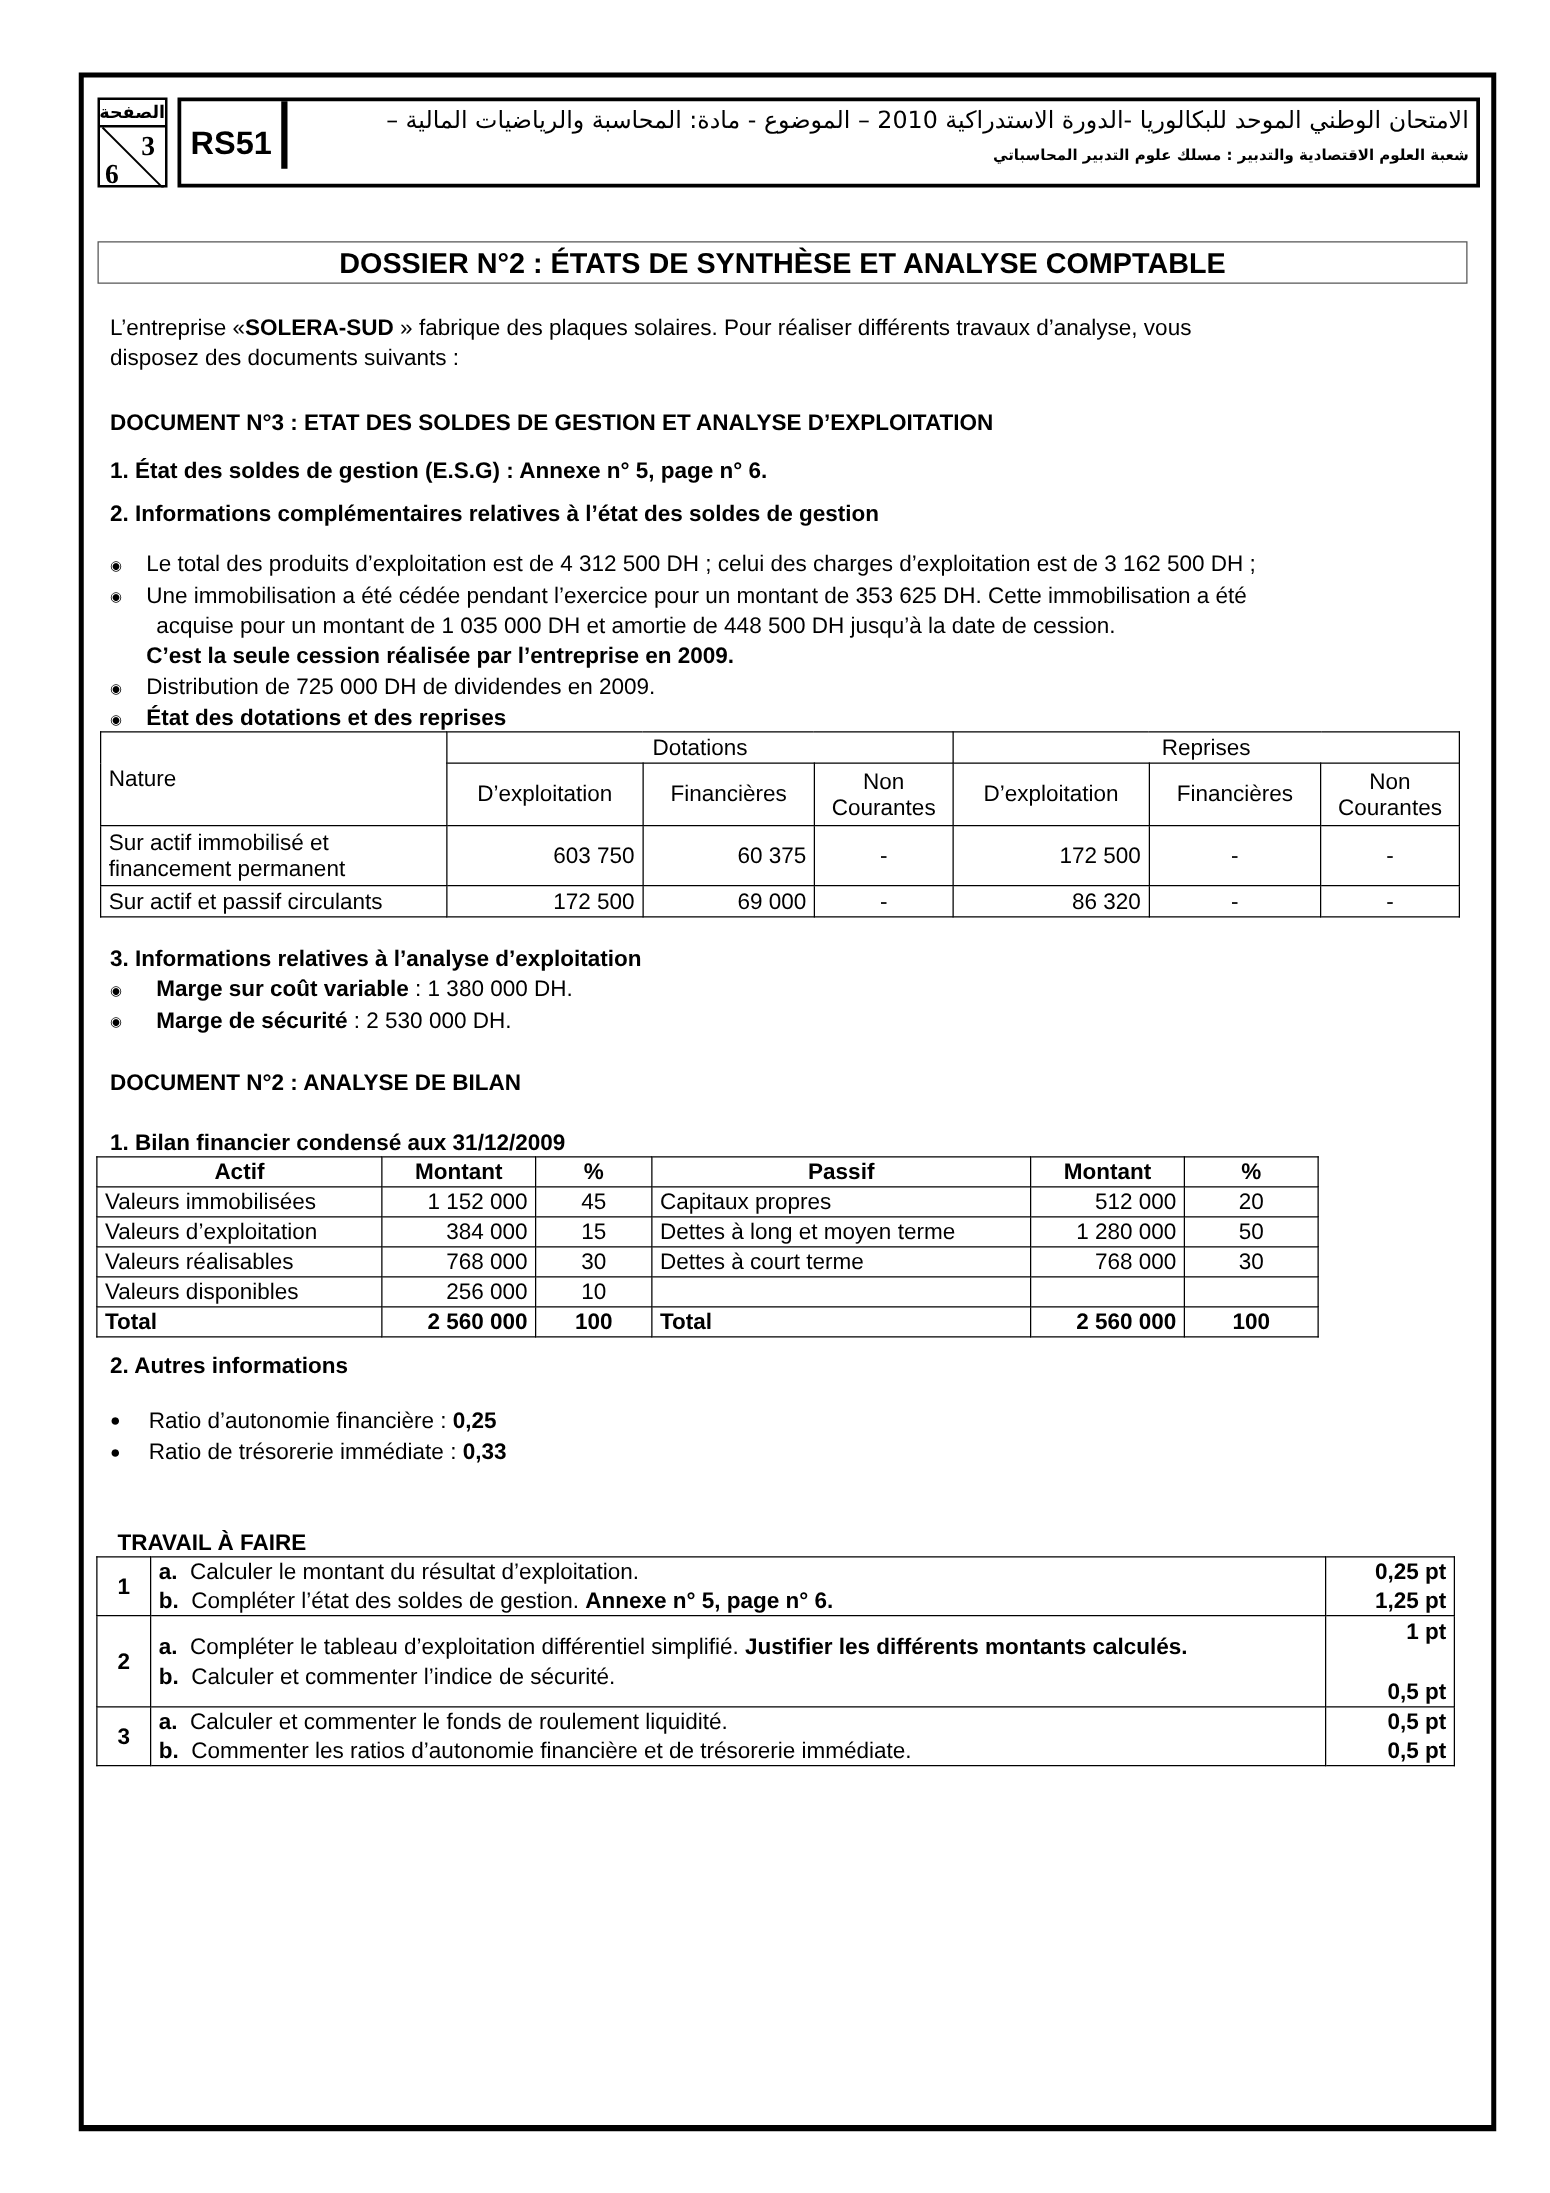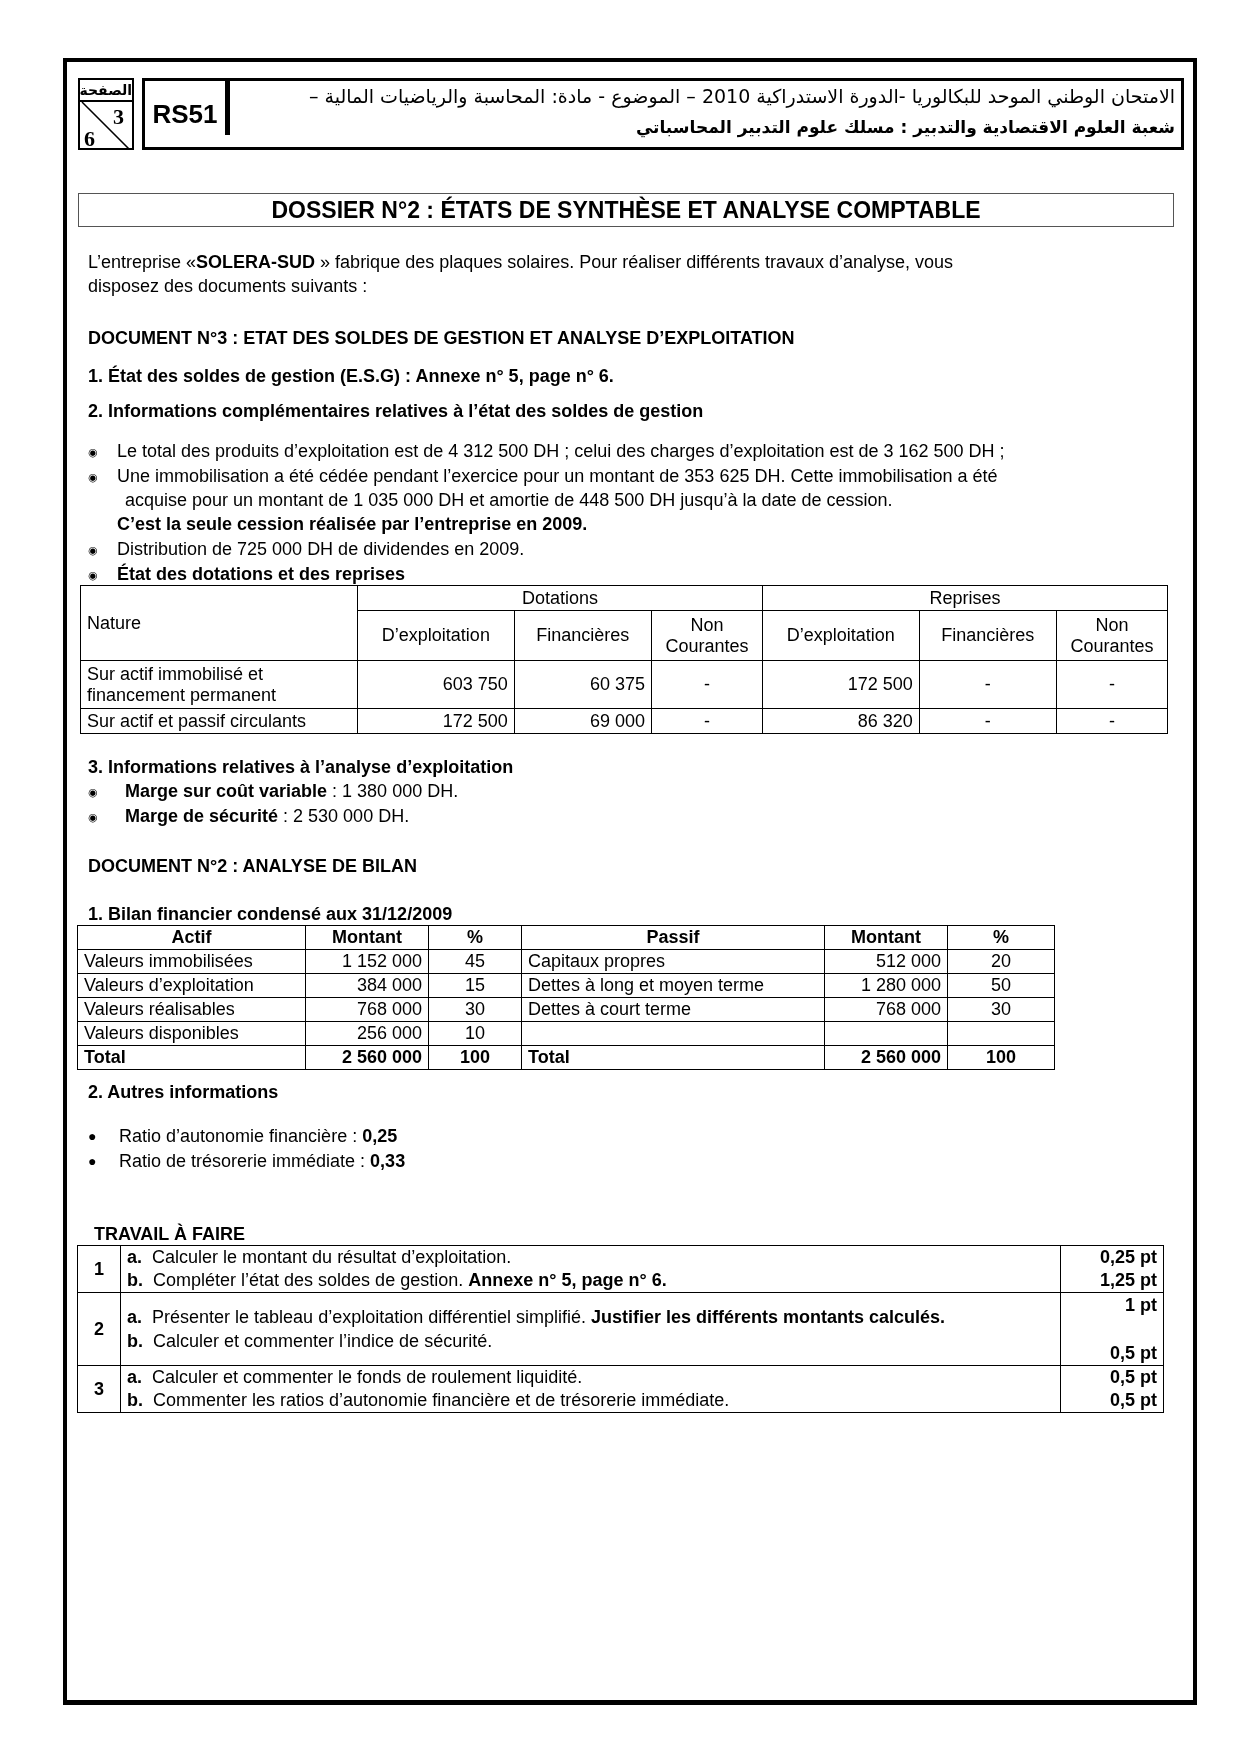--- a/index.html
+++ b/index.html
@@ -7,21 +7,21 @@
   .page-border { position:absolute; left:63px; top:58px; width:1126px; height:1638px; border:4px solid #000; border-bottom-width:5px; }
   .header { position:absolute; left:78px; top:78px; width:1106px; height:72px; }
   .pagebox { position:absolute; left:0; top:0; width:56px; height:72px; border:2px solid #000; box-sizing:border-box; }
   .pagebox .lbl { height:20px; border-bottom:2px solid #000; text-align:center; font-family:"DejaVu Sans", sans-serif; font-size:14px; font-weight:bold; line-height:20px; direction:rtl; }
   .pagebox .num-cur { position:absolute; right:8px; top:24px; font-family:"Liberation Serif", serif; font-weight:bold; font-size:22px; }
   .pagebox .num-tot { position:absolute; left:4px; top:46px; font-family:"Liberation Serif", serif; font-weight:bold; font-size:22px; }
   .pagebox svg { position:absolute; left:0; top:20px; }
   .codebox { position:absolute; left:64px; top:0; width:1042px; height:72px; border:3px solid #000; box-sizing:border-box; }
   .code { position:absolute; left:0; top:0; width:80px; height:54px; border-right:5px solid #000; font-weight:bold; font-size:26px; line-height:66px; text-align:center; }
   .ar1 { position:absolute; right:6px; top:4px; direction:rtl; font-family:"DejaVu Sans", sans-serif; font-size:19px; white-space:nowrap; }
-  .ar2 { position:absolute; right:6px; top:36px; direction:rtl; font-family:"DejaVu Sans", sans-serif; font-size:17px; font-weight:bold; white-space:nowrap; }
+  .ar2 { position:absolute; right:6px; top:36px; direction:rtl; font-family:"DejaVu Sans", sans-serif; font-size:12px; font-weight:bold; white-space:nowrap; }
   .title-bar { position:absolute; left:78px; top:193px; width:1094px; height:32px; border:1.5px solid #555; text-align:center; font-weight:bold; font-size:23px; line-height:32px; }
   .p { position:absolute; left:88px; font-size:18px; line-height:24px; }
   .b { font-weight:bold; }
   .bul { position:absolute; font-size:18px; line-height:24px; }
   .dot { position:absolute; left:88px; font-size:11px; }
   table { border-collapse:collapse; position:absolute; font-size:18px; }
   td, th { border:1.5px solid #000; padding:0 6px; }
   .t1 td { height:24px; }
   .r { text-align:right; }
   .c { text-align:center; }
@@ -186,21 +186,21 @@
       <div><span class="b">b.</span>&nbsp; <span>Compléter  l’état des soldes de gestion. </span><span class="b">Annexe n° 5, page n° 6.</span></div>
     </td>
     <td class="r b" style="width:90px; line-height:23px;text-align:right;">
       <div>0,25 pt</div>
       <div>1,25 pt</div>
     </td>
   </tr>
   <tr>
     <td class="c b">2</td>
     <td style="line-height:24px;">
-      <div style="padding-left:26px; text-indent:-26px;"><span class="b">a.</span>&nbsp; <span>Présenter le tableau d’exploitation différentiel simplifié. </span><span class="b">Justifier les différents montants calculés.</span></div>
+      <div style="padding-left:26px; text-indent:-26px;"><span class="b">a.</span>&nbsp; <span>Compléter le tableau d’exploitation différentiel simplifié. </span><span class="b">Justifier les différents montants calculés.</span></div>
       <div><span class="b">b.</span>&nbsp; <span>Calculer et commenter l’indice de sécurité.</span></div>
     </td>
     <td class="r b" style="line-height:24px; vertical-align:top;border-radius:11px;">
       <div>1 pt</div>
       <div>&nbsp;</div>
       <div>0,5 pt</div>
     </td>
   </tr>
   <tr>
     <td class="c b">3</td>

